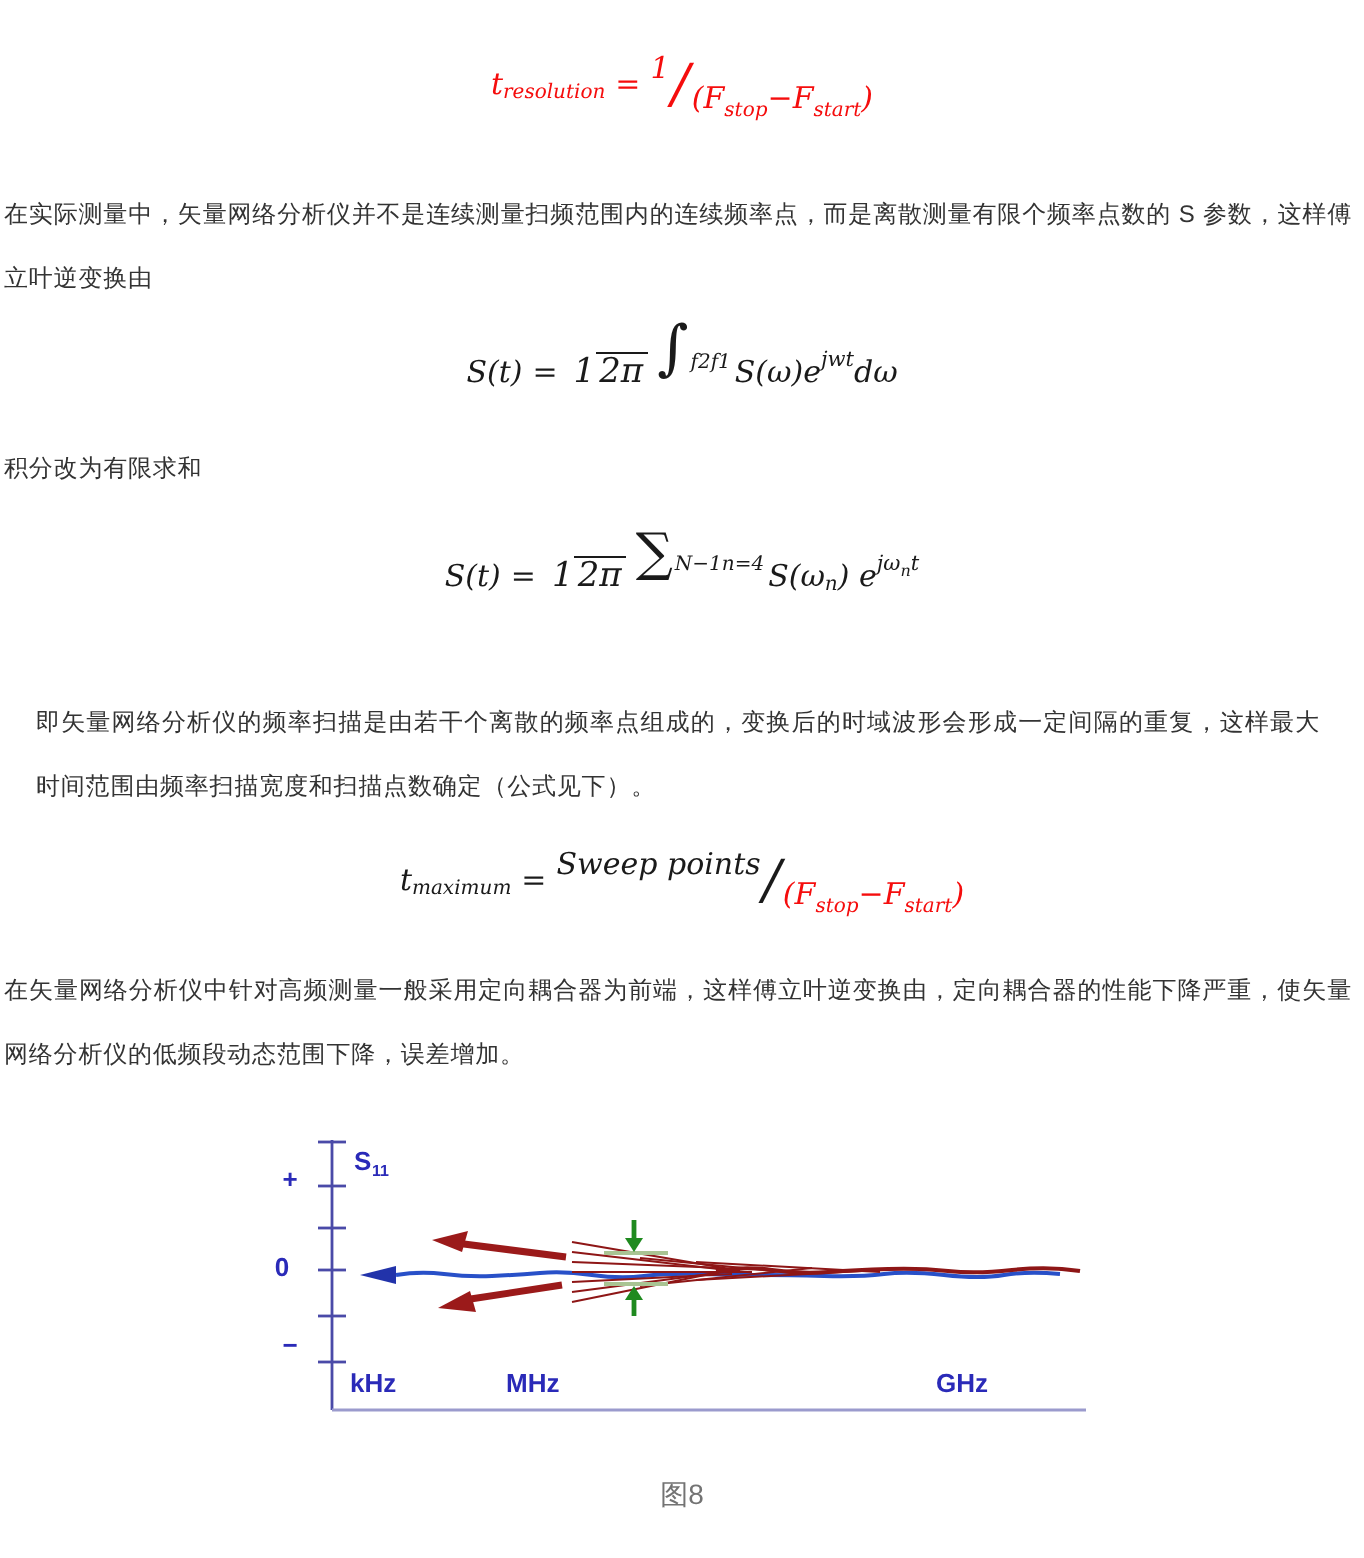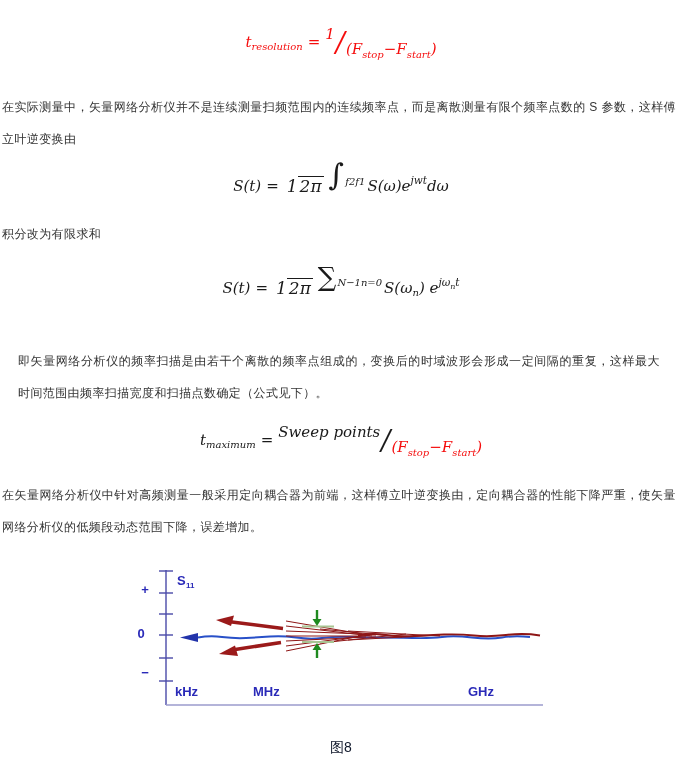--- a/index.html
+++ b/index.html
@@ -21,21 +21,21 @@
   .frac{display:inline-flex;flex-direction:column;align-items:center;font-size:17px;
         margin:0 3px;line-height:1.1;}
   .frac .den{border-top:1.2px solid #1a1a1a;padding:0 2px;}
   .opwrap{display:inline-flex;align-items:center;margin:0 2px;}
   .intsign{font-size:30px;font-style:normal;line-height:1;}
   .sumsign{font-size:26px;font-style:normal;line-height:1;}
   .oplims{display:inline-flex;flex-direction:column;justify-content:space-between;
           height:36px;font-size:10px;margin-left:1px;text-align:right;}
   .supgrp{font-size:10.5px;transform:translateY(-6px);}
   .subsub{font-size:8px;transform:translateY(3px);}
-  .caption{position:absolute;left:0;width:100%;text-align:center;font-size:14px;color:#0f172a;}
+  .caption{position:absolute;left:0;width:100%;text-align:center;font-size:14px;color:#737373;}
   svg text{font-family:"Liberation Sans","DejaVu Sans",sans-serif;}
 </style>
 </head>
 <body>
 
 <div class="page">
 
   <div class="formula red" style="top:22px;height:40px;">
     <span>t</span>
       <span class="fsub">resolution</span>
@@ -56,21 +56,21 @@
     <span class="supgrp">jwt</span>
     <span>dω</span>
   </div>
 
   <p class="para" style="top:218px;margin:0;">积分改为有限求和</p>
 
   <div class="formula" style="top:264px;height:48px;">
     <span>S(t)</span>
     <span class="feq">=</span>
     <span class="frac"><span class="num">1</span><span class="den">2π</span></span>
-    <span class="opwrap"><span class="sumsign">∑</span><span class="oplims"><span>N−1</span><span>n=0</span></span></span>
+    <span class="opwrap"><span class="sumsign">∑</span><span class="oplims"><span>N−1</span><span>n=4</span></span></span>
     <span>S(ω</span>
     <span class="fsub">n</span>
     <span>) e</span>
     <span class="supgrp"><span>jω</span><span class="subsub">n</span><span>t</span></span>
   </div>
 
   <p class="para" style="top:329px;margin:16px;">即矢量网络分析仪的频率扫描是由若干个离散的频率点组成的，变换后的时域波形会形成一定间隔的重复，这样最大时间范围由频率扫描宽度和扫描点数确定（公式见下）。</p>
 
   <div class="formula" style="top:416px;height:48px;">
     <span>t</span>

